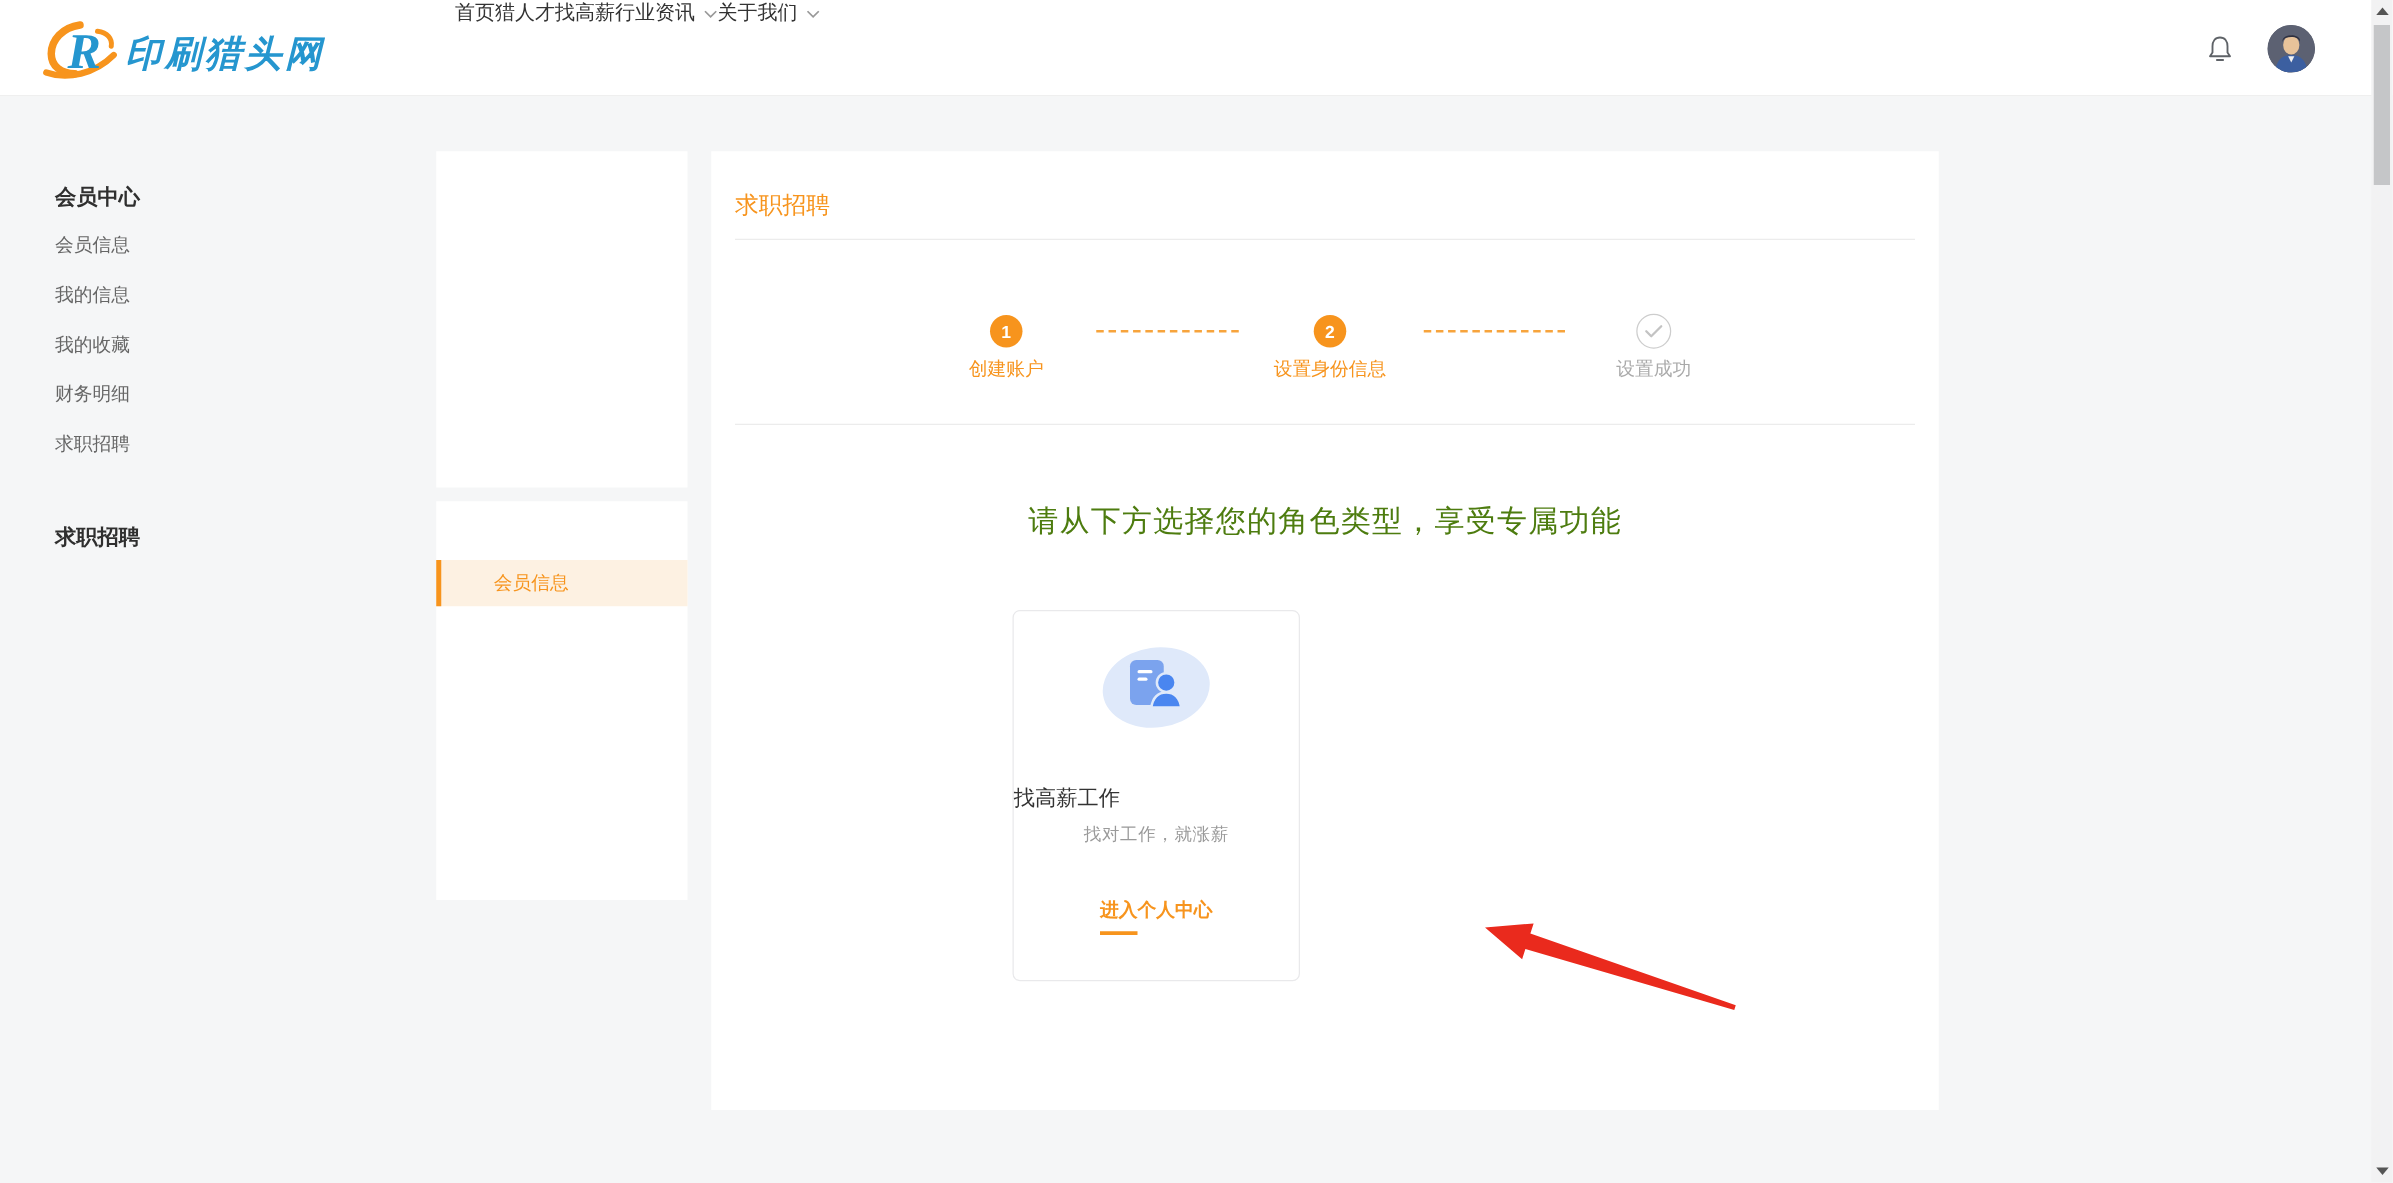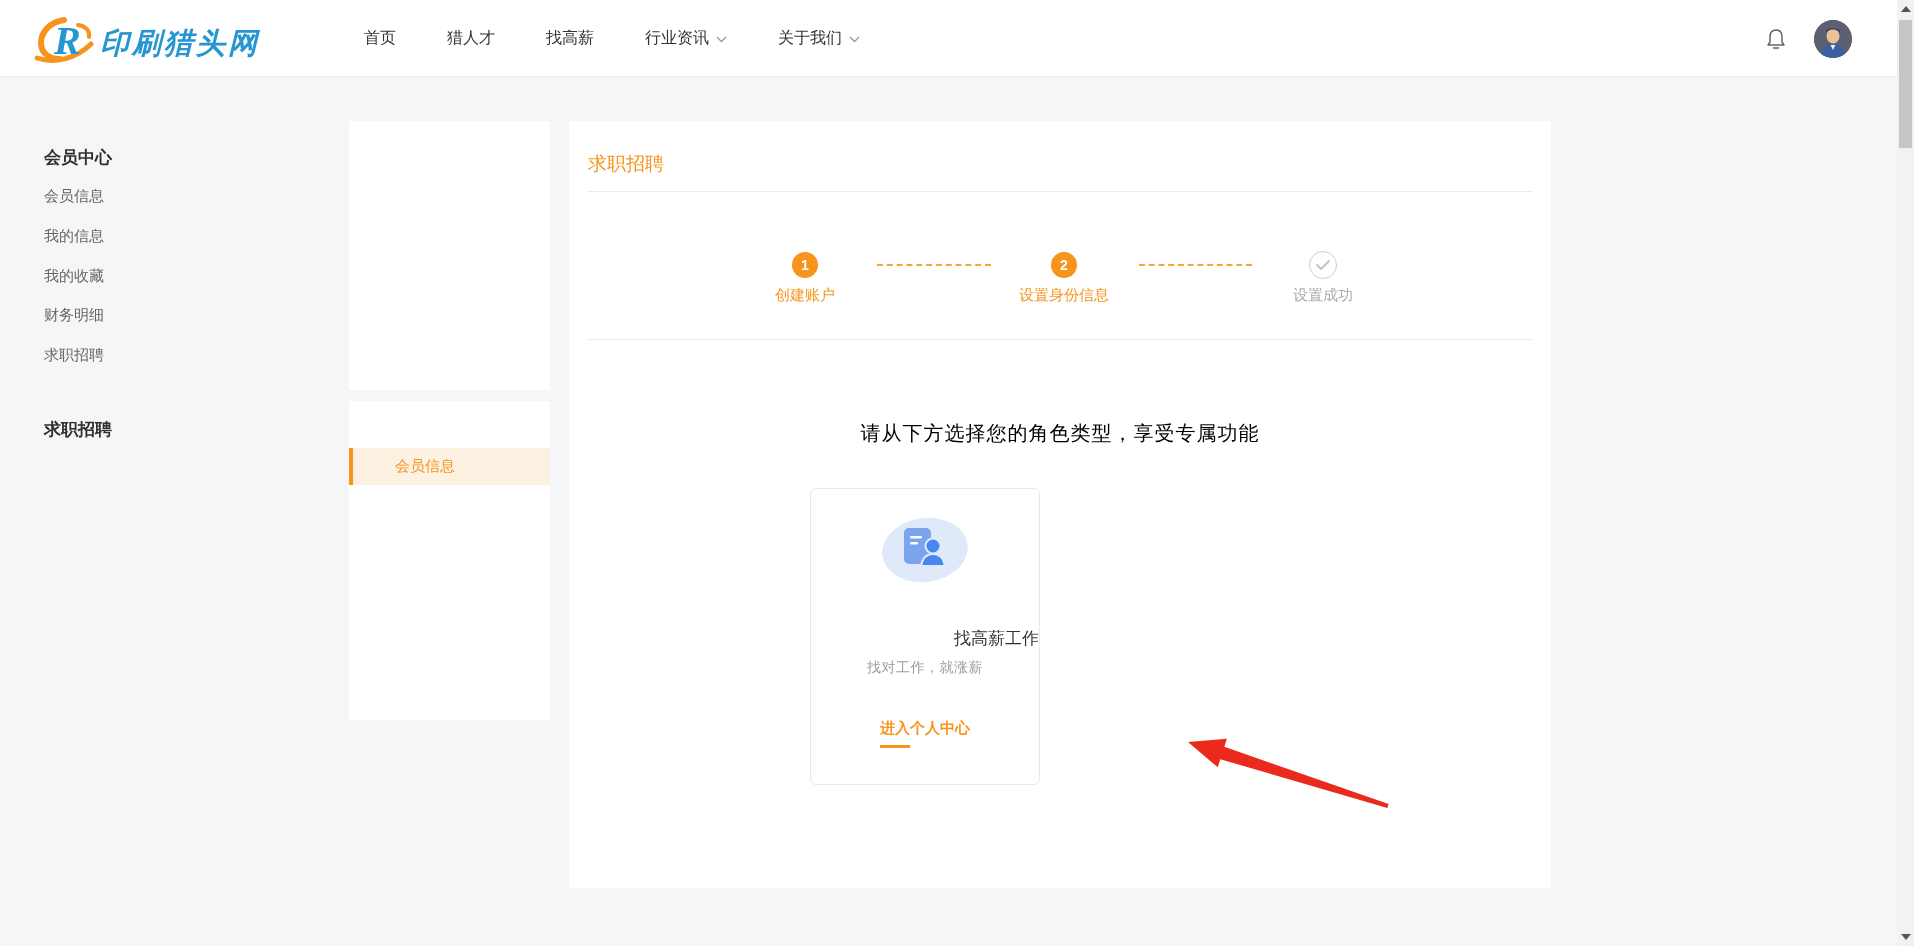--- a/index.html
+++ b/index.html
@@ -13,21 +13,21 @@
   .page { position: absolute; inset: 0; }
 
   
   .navbar {
     position: absolute; left: 0; top: 0; width: 1914px; height: 77px;
     background: #ffffff; border-bottom: 1px solid #efefef;
   }
   .logo { position: absolute; left: 34px; top: 13px; width: 232px; height: 52px; cursor: pointer; }
   .nav-menu {
     position: absolute; left: 364px; top: 0; height: 77px;
-    display: flex; align-items: center; gap: 51px;
+    display: flex; align-items: flex-start; 
   }
   .nav-item {
     font-size: 16px; color: #333; display: flex; align-items: center; gap: 7px;
     cursor: pointer; white-space: nowrap;
   }
   .nav-chevron { display: inline-flex; margin-top: 2px; }
   .navbar-right { position: absolute; right: 62px; top: 0; height: 77px; display: flex; align-items: center; gap: 26px; }
   .bell { width: 24px; height: 26px; cursor: pointer; }
   .avatar { width: 38px; height: 38px; border-radius: 50%; overflow: hidden; cursor: pointer; background: #585d6e; }
 
@@ -61,31 +61,31 @@
     background: #f7941d; color: #fff; font-size: 14px; font-weight: bold;
     display: flex; align-items: center; justify-content: center;
   }
   .step-circle.pending {
     background: #fff; border: 1px solid #cdcdcd; width: 28px; height: 28px; top: 251px;
   }
   .step-label { position: absolute; top: 286px; transform: translateX(-50%); font-size: 15px; color: #f7941d; white-space: nowrap; text-align: right; }
   .step-label.pending { color: #aaaaaa; }
   .step-dash { position: absolute; top: 264px; border-top: 2px dashed #f7a43c; }
 
-  .prompt { position: absolute; left: 569px; top: 420px; width: 982px; text-align: center; font-size: 20px; color: #000000; letter-spacing: 1px; }
+  .prompt { position: absolute; left: 569px; top: 401px; width: 982px; text-align: center; font-size: 24px; color: #4d7c0f; letter-spacing: 1px; }
 
   
   .role-card {
     position: absolute; top: 488px; width: 230px; height: 297px;
     background: #fff; border: 1px solid #e9e9eb; border-radius: 6px; cursor: pointer;
   }
   .card-1 { left: 810px; }
   .card-2 { left: 1077px; }
   .card-icon { position: absolute; top: 24px; left: 50%; transform: translateX(-50%); }
-  .card-title { position: absolute; top: 138px; width: 100%; text-align: right; font-size: 17px; color: #333; }
+  .card-title { position: absolute; top: 138px; width: 100%; text-align: left; font-size: 17px; color: #333; }
   .card-sub { position: absolute; top: 170px; width: 100%; text-align: center; font-size: 14px; color: #9a9a9a; letter-spacing: 0.5px; }
   .card-link { position: absolute; top: 230px; left: 50%; transform: translateX(-50%); }
   .card-link-text { font-size: 15px; font-weight: bold; color: #f7941d; white-space: nowrap; }
   .card-link-bar { width: 30px; height: 3px; background: #f7941d; margin-top: 7px; }
 
   .red-arrow { position: absolute; left: 1180px; top: 728px; }
 
   
   .scrollbar { position: absolute; right: 0; top: 0; width: 17px; height: 946px; background: #f2f2f3; }
   .sb-arrow { position: absolute; left: 4px; width: 0; height: 0; border-left: 5px solid transparent; border-right: 5px solid transparent; cursor: pointer; }

